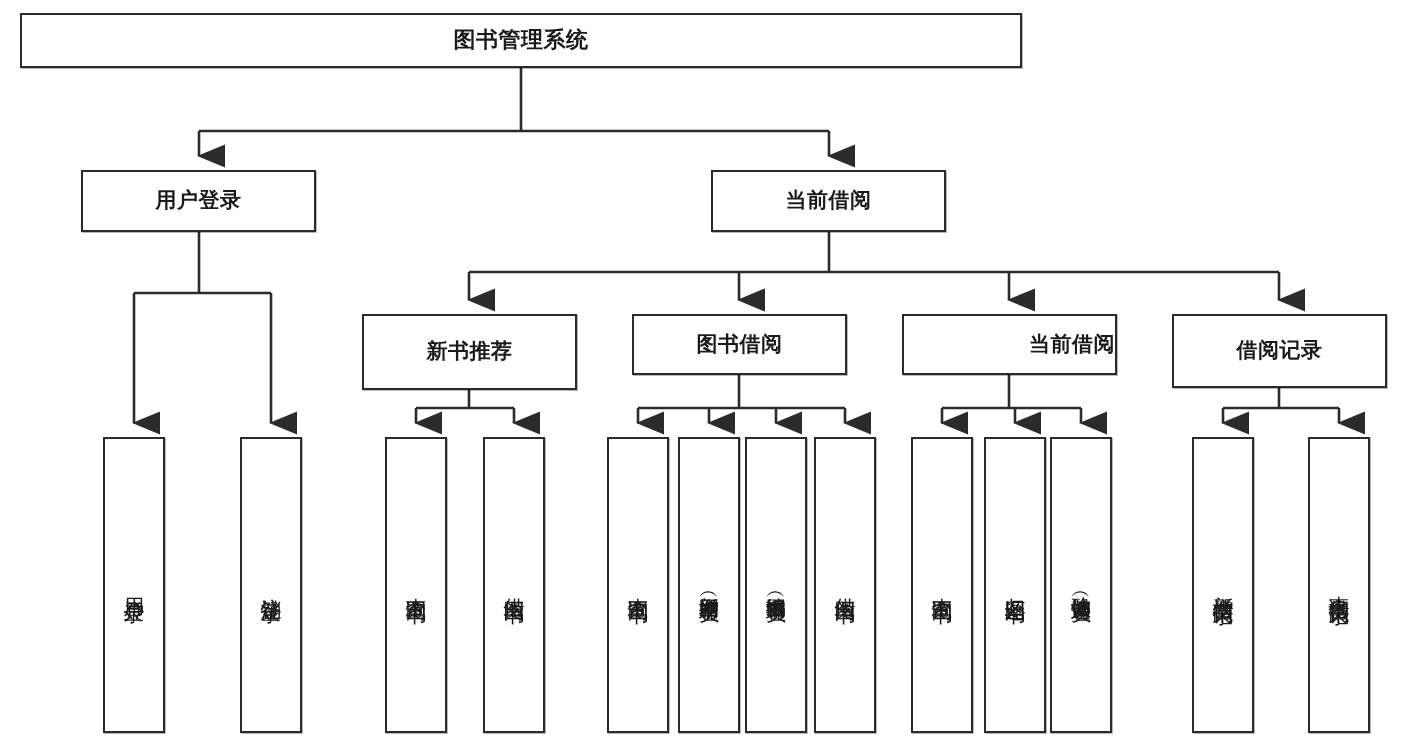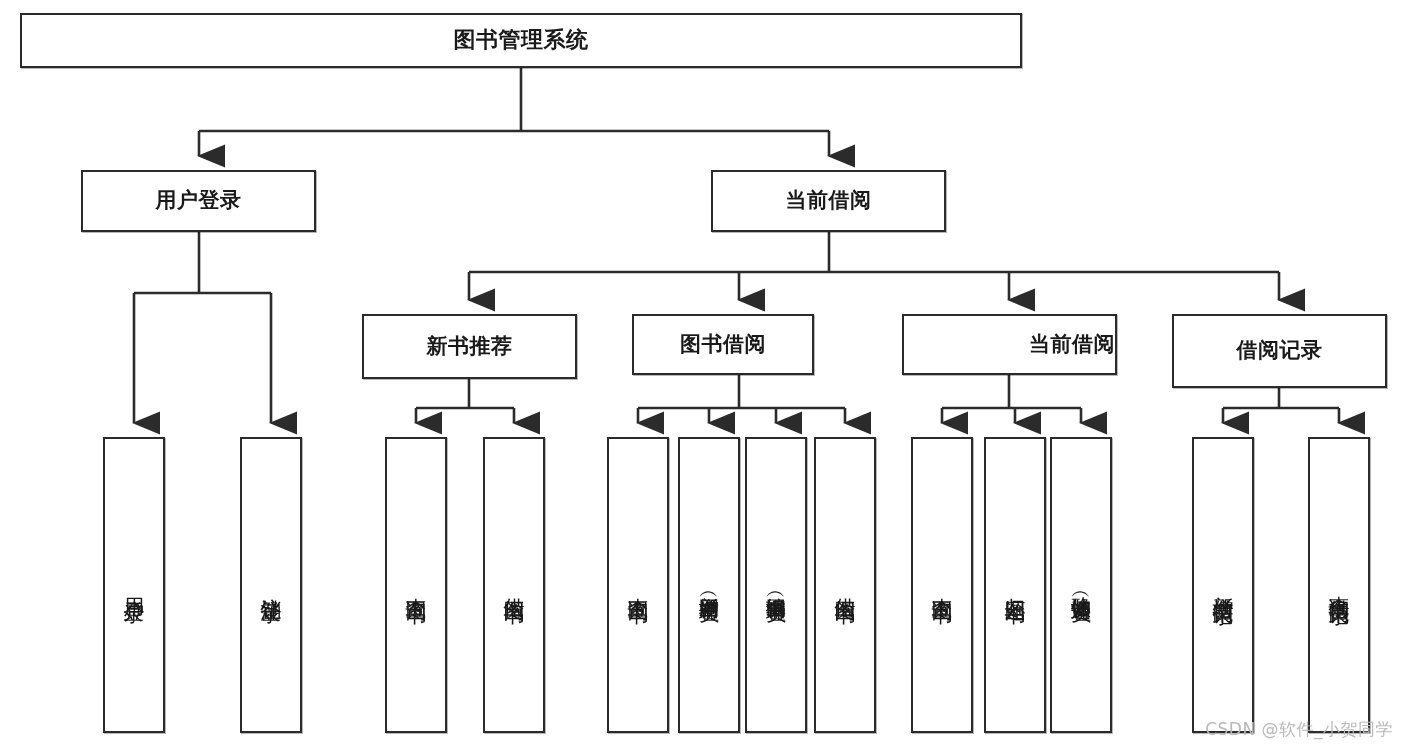--- a/index.html
+++ b/index.html
@@ -136,24 +136,24 @@
     <span class="label">图书管理系统</span>
   </div>
 
   <div class="node horiz" style="left: 81px; top: 170px; width: 235px; height: 62px;">
     <span class="label">用户登录</span>
   </div>
   <div class="node horiz" style="left: 711px; top: 170px; width: 235px; height: 62px;">
     <span class="label">当前借阅</span>
   </div>
 
-  <div class="node horiz" style="left: 362px; top: 314px; width: 215px; height: 65px;">
+  <div class="node horiz" style="left: 362px; top: 314px; width: 215px; height: 76px;">
     <span class="label">新书推荐</span>
   </div>
-  <div class="node horiz" style="left: 632px; top: 314px; width: 182px; height: 61px; align-items: center;">
+  <div class="node horiz" style="left: 632px; top: 314px; width: 215px; height: 61px; align-items: center;">
     <span class="label">图书借阅</span>
   </div>
   <div class="node horiz" style="left: 902px; top: 314px; width: 215px; height: 61px; justify-content: flex-end;">
     <span class="label">当前借阅</span>
   </div>
   <div class="node horiz" style="left: 1172px; top: 314px; width: 215px; height: 74px;">
     <span class="label">借阅记录</span>
   </div>
 
   <div class="node vert" style="left: 103px; top: 437px; width: 62px; height: 296px;">
@@ -189,15 +189,14 @@
   <div class="node vert tall" style="left: 1050px; top: 437px; width: 62px; height: 296px;">
     <span class="label">确认归还（管理员）</span>
   </div>
   <div class="node vert" style="left: 1192px; top: 437px; width: 62px; height: 296px;">
     <span class="label">新增借阅记录</span>
   </div>
   <div class="node vert" style="left: 1308px; top: 437px; width: 62px; height: 296px;">
     <span class="label">查询借阅记录</span>
   </div>
 
-  <div id="watermark">CSDN @软件_小贺同学</div>
 
 </div>
 
 </body></html>

